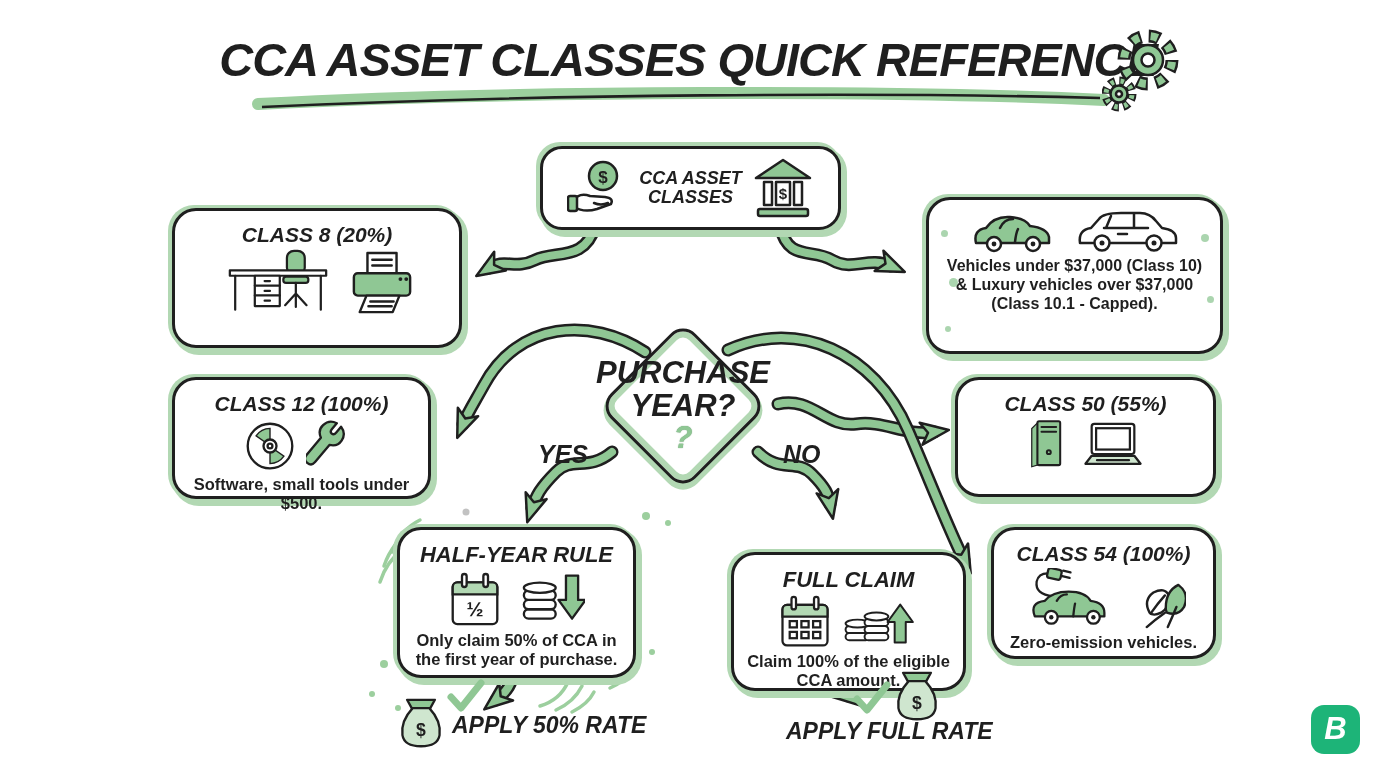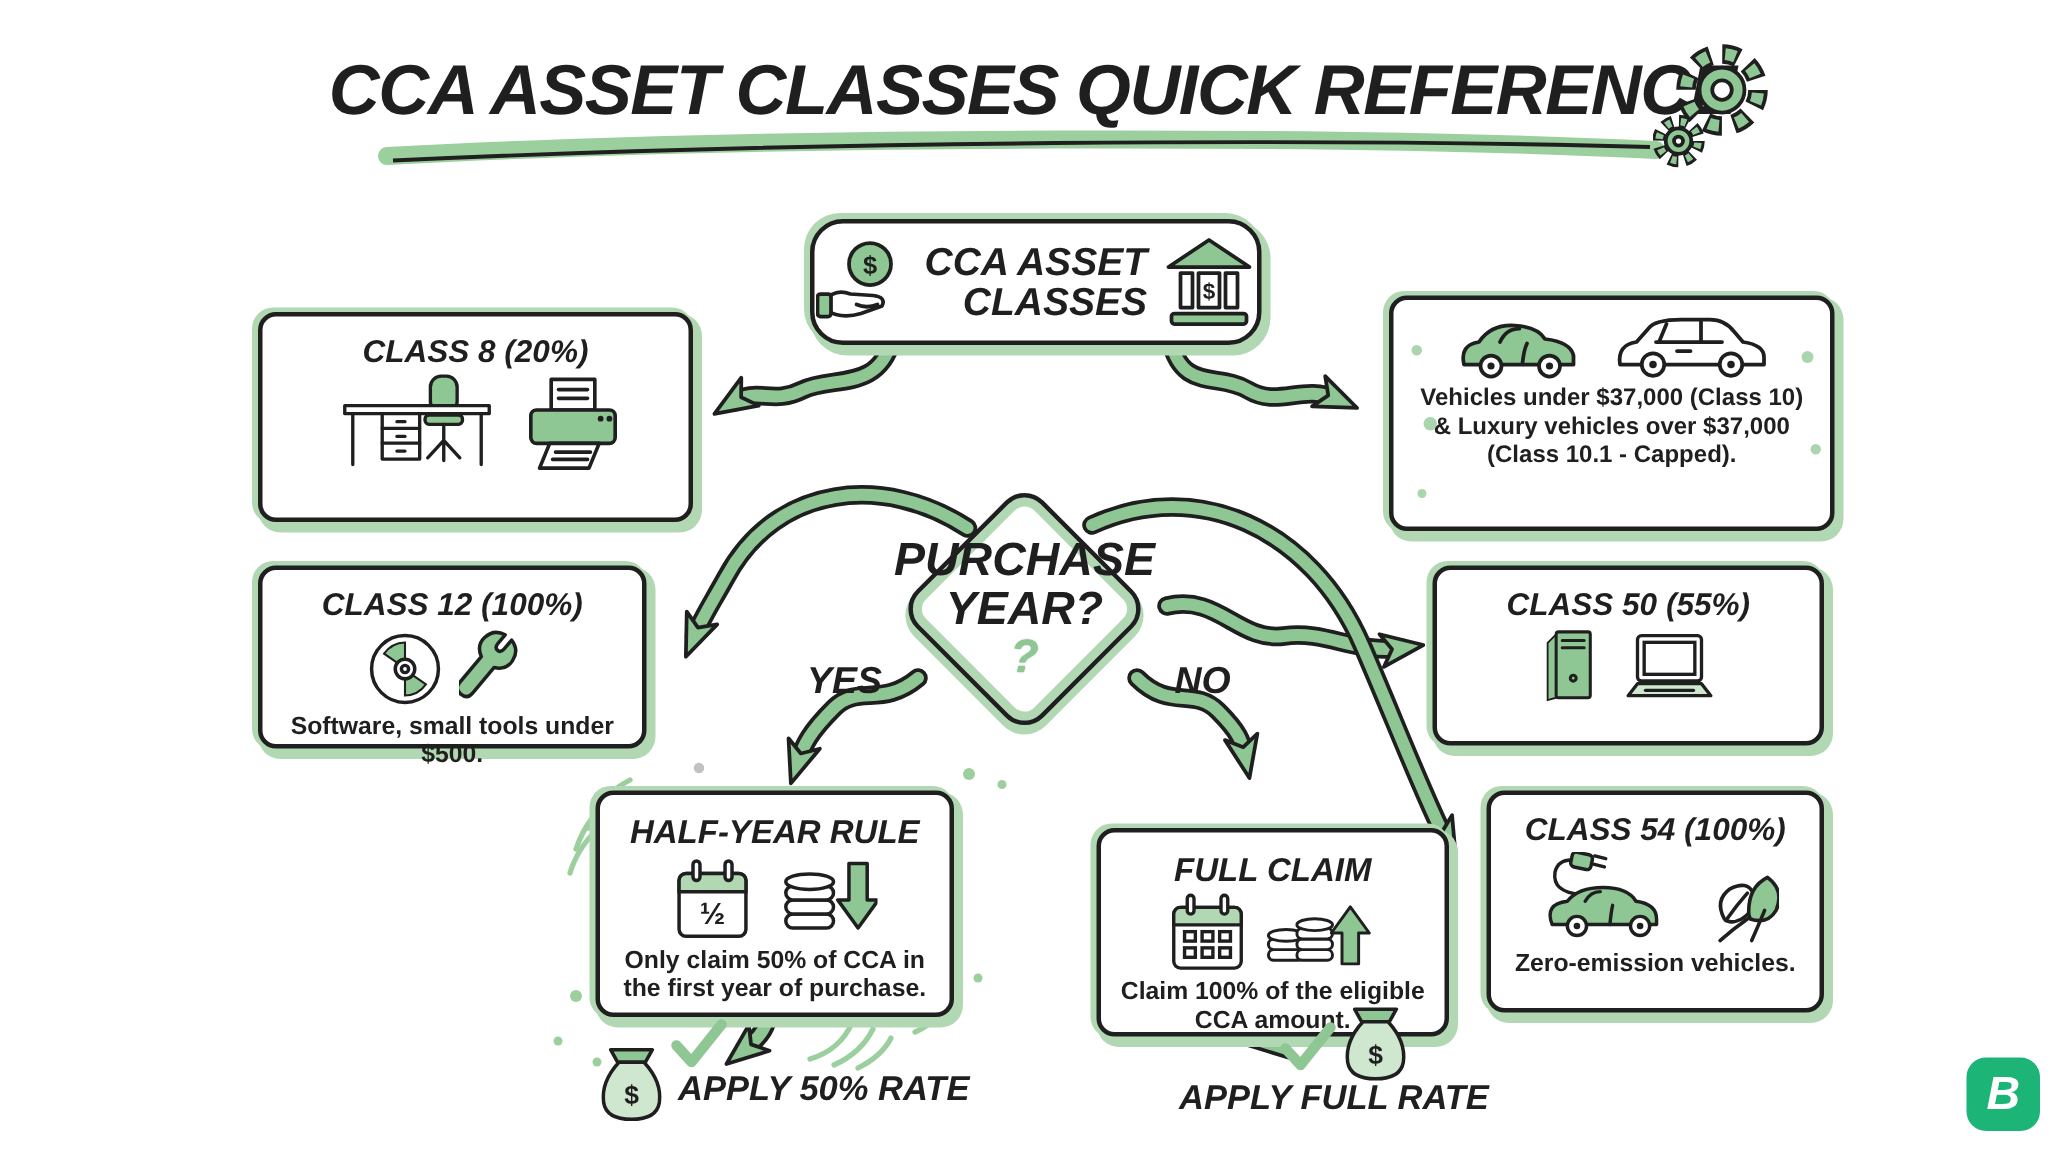--- a/index.html
+++ b/index.html
@@ -9,32 +9,32 @@
   html,body{margin:0;padding:0}
   body{
     width:1376px;height:768px;position:relative;background:#fff;overflow:hidden;
     font-family:"Liberation Sans", sans-serif;color:var(--ink);
   }
   
   .title{position:absolute;left:0;top:32px;width:100%;text-align:center;
     font-size:47px;font-weight:700;font-style:italic;letter-spacing:-1px;z-index:5}
   .gears{position:absolute;left:1102px;top:26px;z-index:5}
   
-  .box{position:absolute;background:#fff;border:3px solid var(--ink);border-radius:12px;
+  .box{position:absolute;background:#fff;border:3px solid var(--ink);border-radius:24px;
     box-shadow:3px 4px 0 3px var(--halo), -2px -1px 0 2px var(--halo);
     text-align:center;z-index:3;padding-top:6px}
   .box h3{margin:6px 6px 0;font-size:21px;font-style:italic;font-weight:700;white-space:nowrap}
   .box p{margin:3px 12px;font-size:16.5px;font-weight:700;line-height:1.18}
   .icons{display:flex;justify-content:center;align-items:flex-end;gap:14px;margin-top:2px}
   
   .central{position:absolute;left:540px;top:146px;width:301px;height:84px;background:#fff;
     border:3px solid var(--ink);border-radius:22px;z-index:3;
     box-shadow:3px 4px 0 3px var(--halo), -2px -2px 0 2px var(--halo);
     display:flex;align-items:center;justify-content:center;gap:10px}
-  .central .ctext{font-size:26px;line-height:1.05;text-align:right;font-style:italic;font-weight:700}
+  .central .ctext{font-size:18px;line-height:1.05;text-align:center;font-style:italic;font-weight:700}
   
   .diamond{position:absolute;left:597px;top:320px;width:172px;height:172px;z-index:3}
   .diamond .shape{position:absolute;left:26px;top:26px;width:120px;height:120px;background:#fff;
     border:3px solid var(--ink);border-radius:18px;transform:rotate(45deg);
     box-shadow:inset 0 0 0 6px var(--halo), 3px 3px 0 2px var(--halo)}
   .diamond .label{position:absolute;inset:0;display:flex;flex-direction:column;align-items:center;
     justify-content:center;z-index:4}
   .diamond .label div{font-size:31px;font-style:italic;font-weight:700;line-height:1.05}
   .qmark{font-size:34px;font-weight:700;color:var(--green);line-height:.9;
     text-shadow:0 0 1px #5d8f62}
@@ -340,21 +340,21 @@
         <rect class="w" x="26" y="37" width="30" height="9" rx="4.5"></rect>
         <rect class="w" x="26" y="28" width="30" height="9" rx="4.5"></rect>
         <ellipse class="w" cx="41" cy="25" rx="15" ry="5"></ellipse>
         <path class="g" d="M64 58 v-26 h-9 l16 -22 16 22 h-9 v26 z"></path>
       </svg>
     </span>
   </div>
   <p>Claim 100% of the eligible CCA amount.</p>
 </div>
 
-<div class="box" style="left:991px;top:527px;width:225px;height:148px">
+<div class="box" style="left:991px;top:527px;width:225px;height:132px">
   <h3>CLASS 54 (100%)</h3>
   <div class="icons" style="gap:10px">
     <span>
       <svg class="ic" width="108" height="62" viewBox="0 0 118 66">
         <path class="k" d="M34 30 Q14 28 16 14 Q18 5 28 5"></path>
         <rect class="g" x="28" y="0" width="15" height="11" rx="3" transform="rotate(12 35 5)"></rect>
         <path class="k" d="M45 2 l8 2 M44 8 l8 2"></path>
         <path class="g" d="M14 52 q-6 -15 11 -17 q8 -10 26 -10 q18 0 24 10 q15 2 15 13 l0 4 z"></path>
         <path class="k" d="M38 35 q4 -7 11 -7 M56 52 q1 -10 2 -14"></path>
         <circle class="w" cx="32" cy="53" r="7"></circle>

